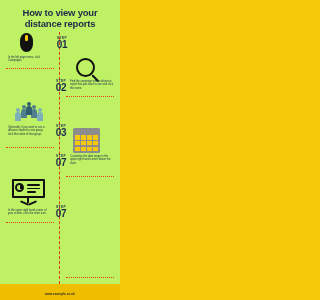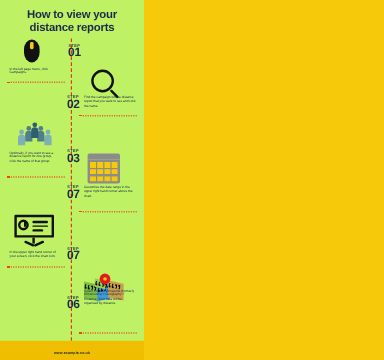--- a/index.html
+++ b/index.html
@@ -257,34 +257,18 @@
       </div>
     </div>
     <div class="stepnum" style="left:48px;top:27px">
       <span class="lbl">STEP</span>
       <span class="num">07</span>
     </div>
     <div class="body l" style="top:31px;width:40px">In the upper right hand corner of your screen, click the chart icon.</div>
   </div>
   <div class="divider left" style="top:222px"></div>
 
-  <div class="step" style="top:222px;height:50px">
-    <div class="icon" style="left:70px;top:6px">
-      <div class="map">
-        <q style="left:0;top:8px;width:13px;height:14px;background:#7FC241;transform:skewY(12deg)"></q>
-        <q style="left:11px;top:9px;width:11px;height:13px;background:#3F9BD8;transform:skewY(-10deg)"></q>
-        <q style="left:20px;top:7px;width:13px;height:14px;background:#C8A04A;transform:skewY(12deg)"></q>
-        <q style="left:9px;top:5px;width:9px;height:7px;background:#9BD04F;transform:skewY(14deg)"></q>
-        <div class="pin"></div>
-      </div>
-    </div>
-    <div class="stepnum" style="left:48px;top:24px">
-      <span class="lbl">STEP</span>
-      <span class="num">06</span>
-    </div>
-    <div class="body r" style="top:19px">Select Predefined reports (formerly Dimensions) &gt; Geography &gt; Distance. Your data will be organised by distance.</div>
-  </div>
   <div class="divider right" style="top:277px"></div>
 
   <div class="footerbar"></div>
   <div class="footer-url">www.example.co.uk</div>
 
 </div>
 
 </body></html>

